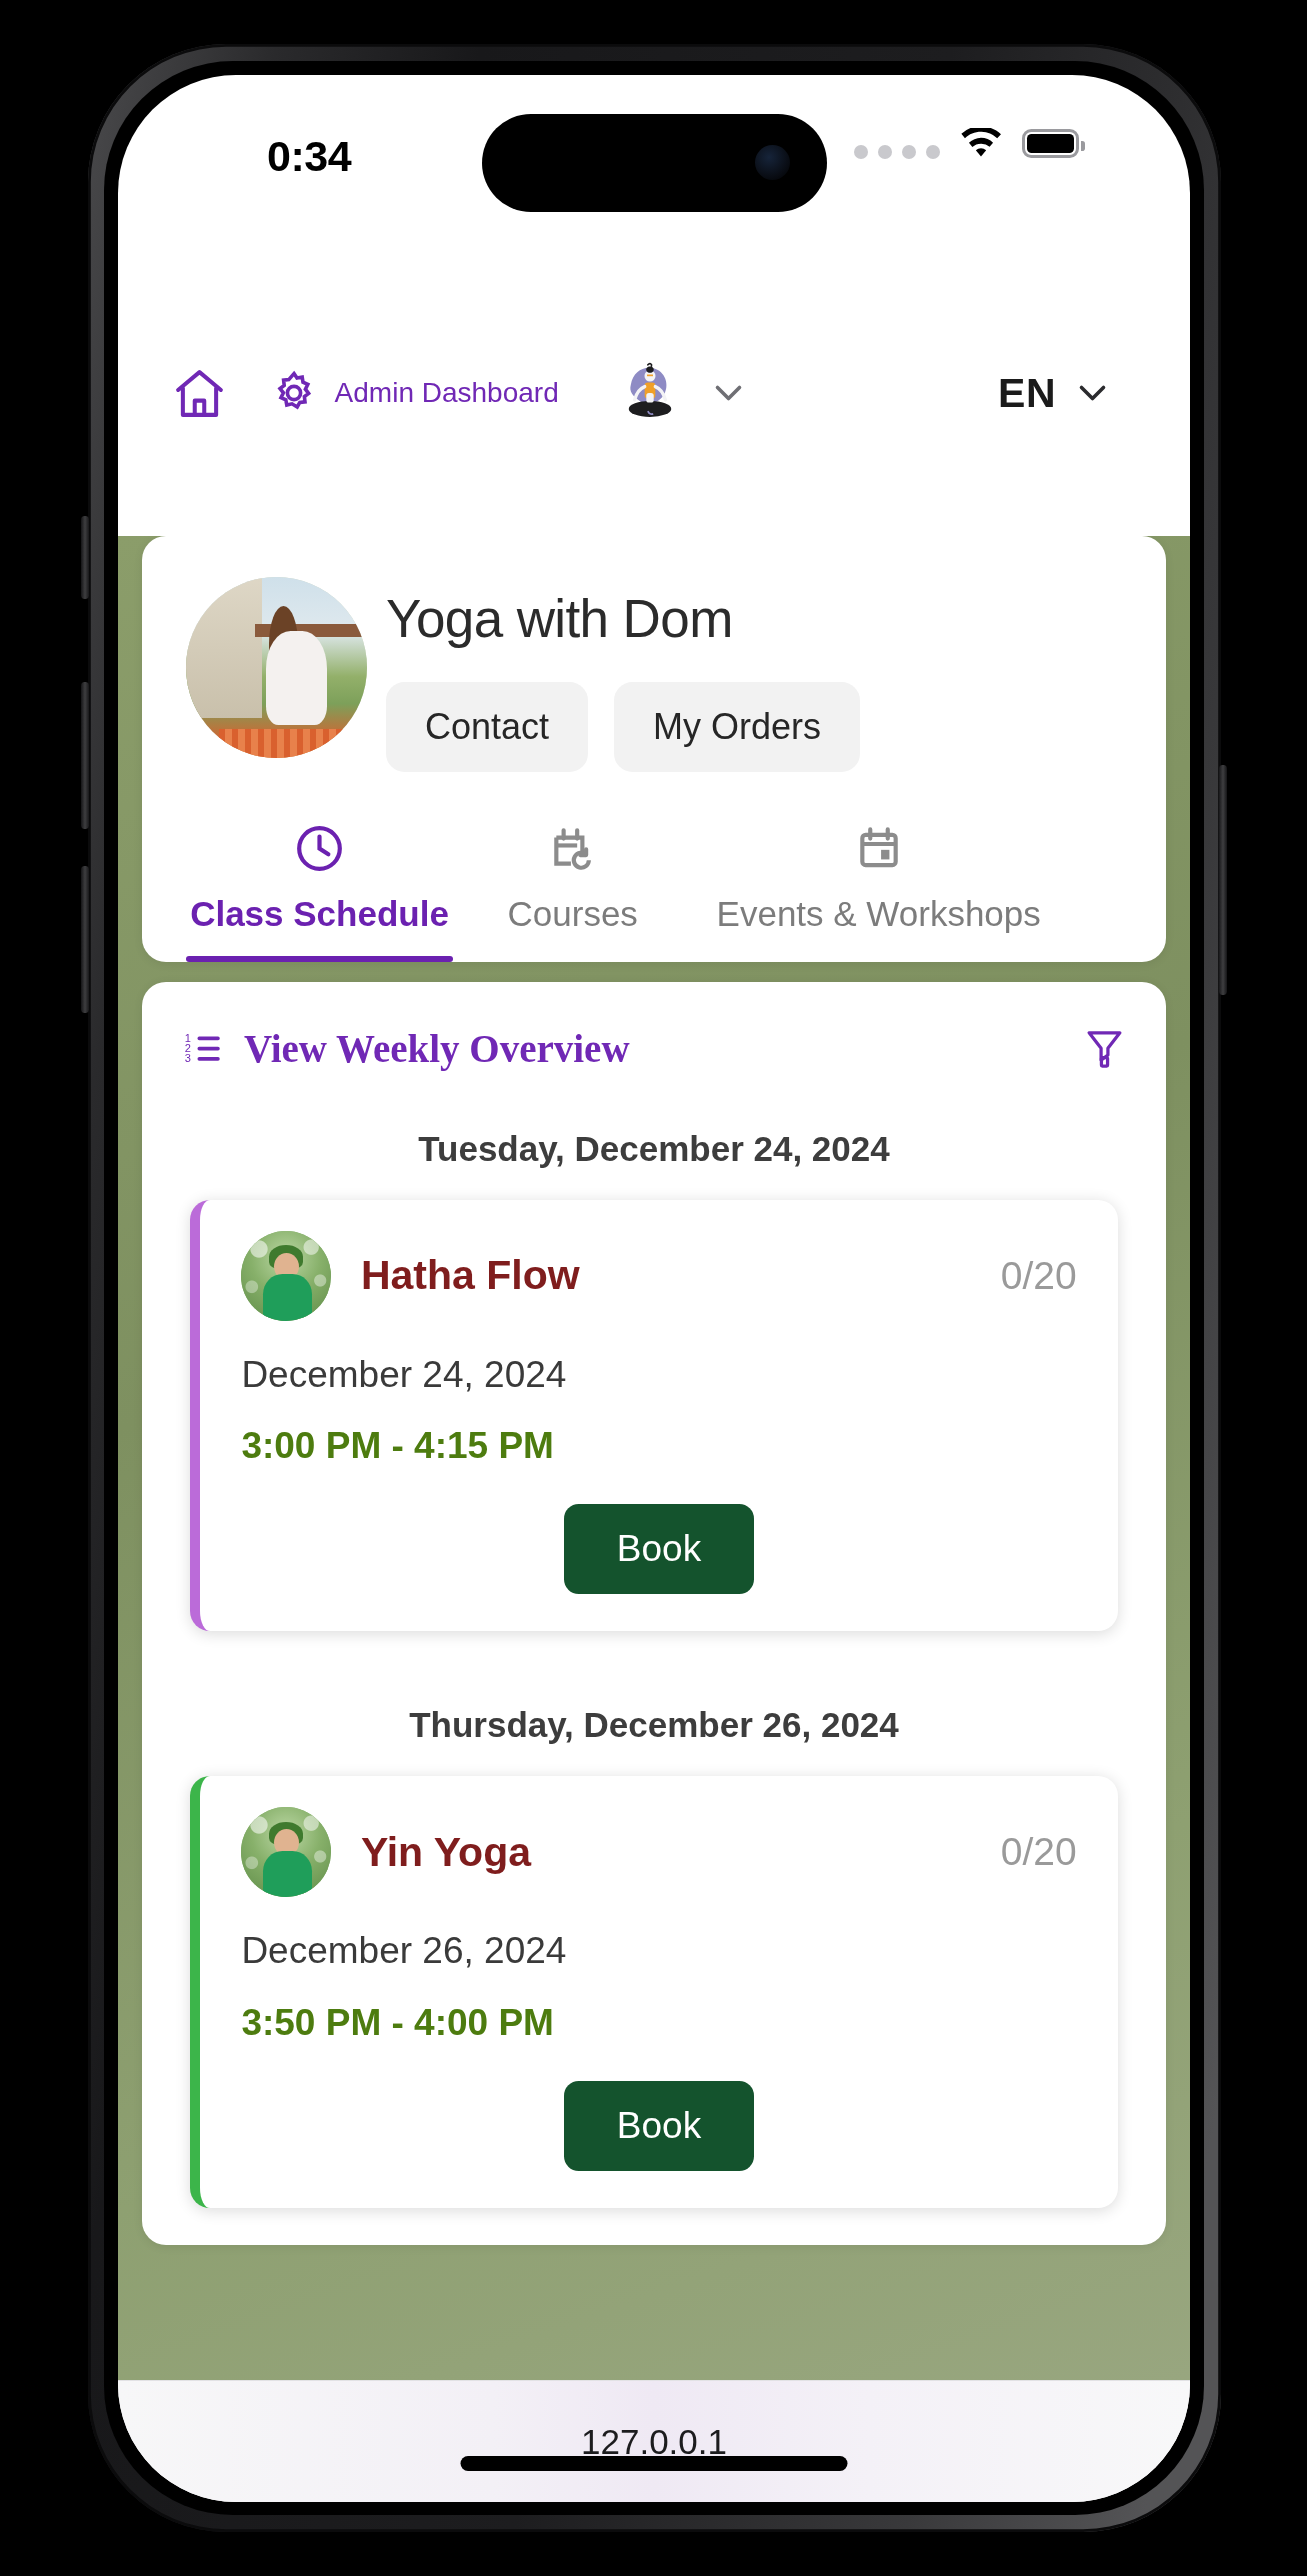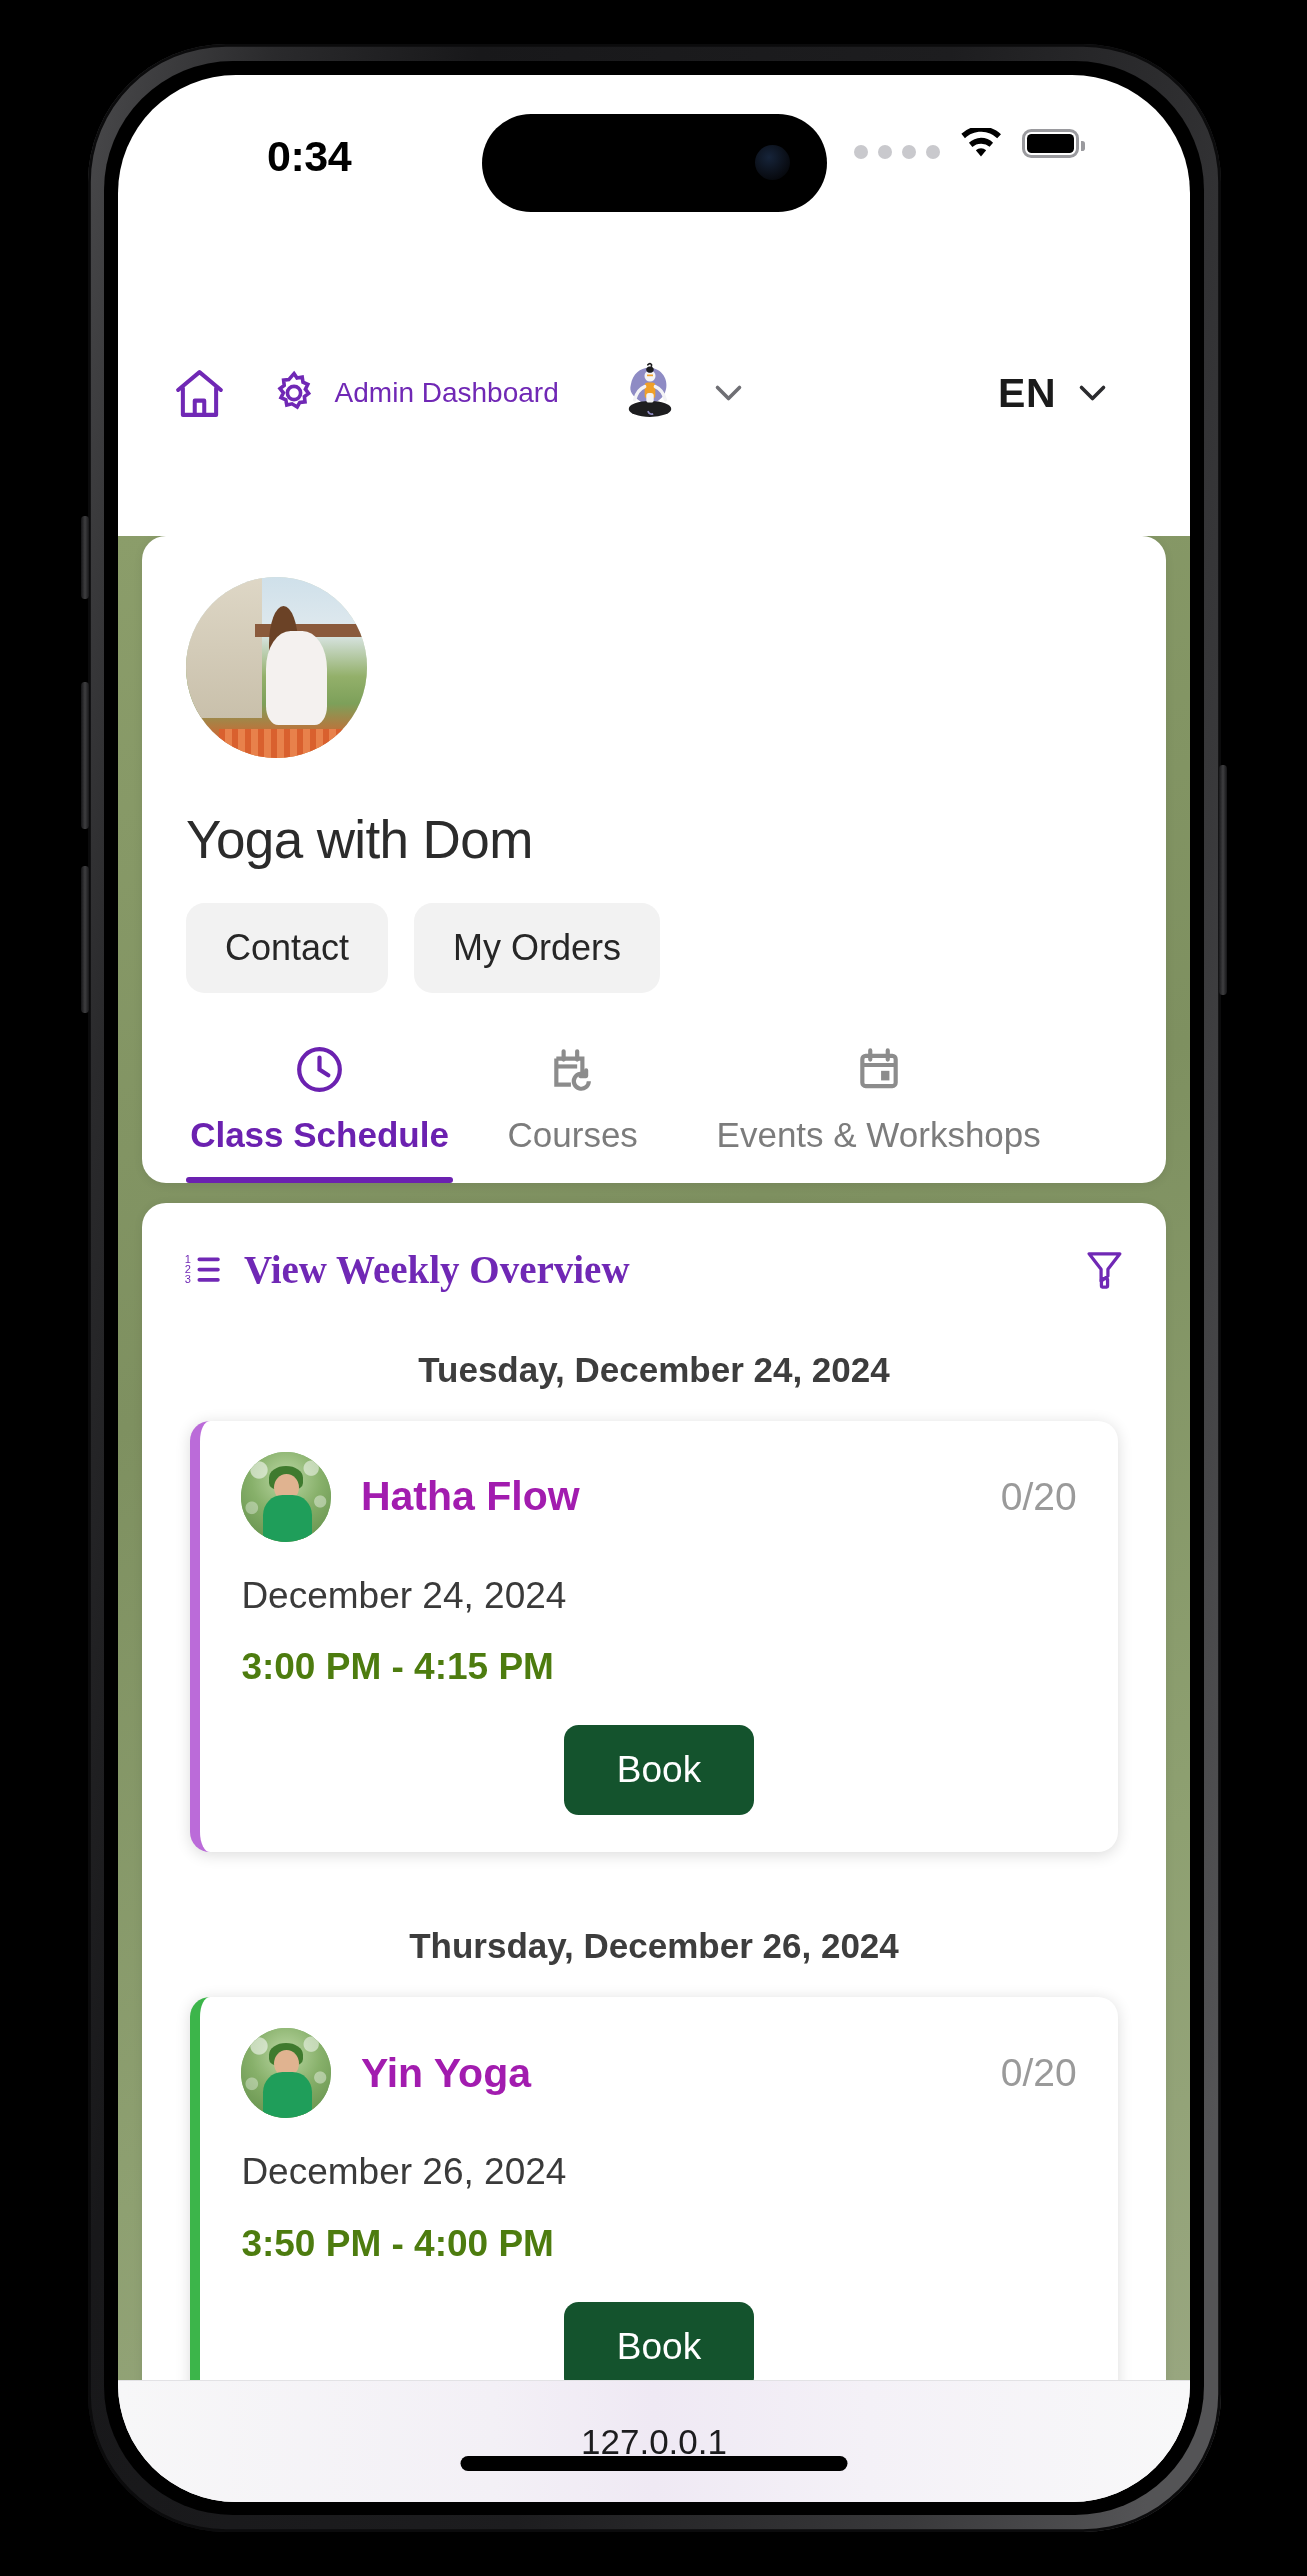--- a/index.html
+++ b/index.html
@@ -109,21 +109,21 @@
 
   .card {
     background: #fff;
     border-radius: 24px;
     margin: 0 24px 20px 24px;
     box-shadow: 0 1.8px 9.2px rgba(0,0,0,0.08);
   }
 
   
   #profile-card { padding: 41px 44px 0 44px; }
-  #profile-top { display: flex; align-items: flex-start; gap: 40px; flex-direction: column; }
+  #profile-top { display: flex; align-items: flex-start; gap: 19px; }
   #profile-photo {
     width: 181px; height: 181px; border-radius: 50%;
     flex: 0 0 181px; overflow: hidden; position: relative;
     background: #cfd8c2;
   }
   #profile-info { padding-top: 11px; flex: 1; }
   #studio-name {
     font-size: 53px; color: #2b2b2b; font-weight: 400; letter-spacing: -0.6px;
     margin-bottom: 33px;
   }
@@ -165,21 +165,21 @@
     border-left: 10px solid #bb6bd9;
     padding: 31px 41px 37px 41px;
     margin: 0 7.4px;
   }
   .class-card.green { border-left-color: #3cb54a; }
   .class-head { display: flex; align-items: center; }
   .class-avatar {
     width: 90px; height: 90px; border-radius: 50%; flex: 0 0 90px;
     overflow: hidden; background: #7fae6a; position: relative; margin-right: 29.5px;
   }
-  .class-title { font-size: 41px; font-weight: 700; color: #a21caf; }
+  .class-title { font-size: 41px; font-weight: 700; color: #7f1d1d; }
   .class-capacity { margin-left: auto; font-size: 39px; color: #9a9a9a; font-weight: 400; }
   .class-date { font-size: 37px; color: #3a3a3a; margin-top: 33px; }
   .class-time { font-size: 37px; color: #4d7c0f; font-weight: 700; margin-top: 29.5px; }
   .book-row { display: flex; justify-content: center; margin-top: 37px; }
   .book-btn {
     background: #14532d; color: #fff; border: none; border-radius: 14.7px;
     padding: 24px 53px; font-size: 37px; font-weight: 400; cursor: pointer;
     font-family: "Liberation Sans", sans-serif;
   }
 

